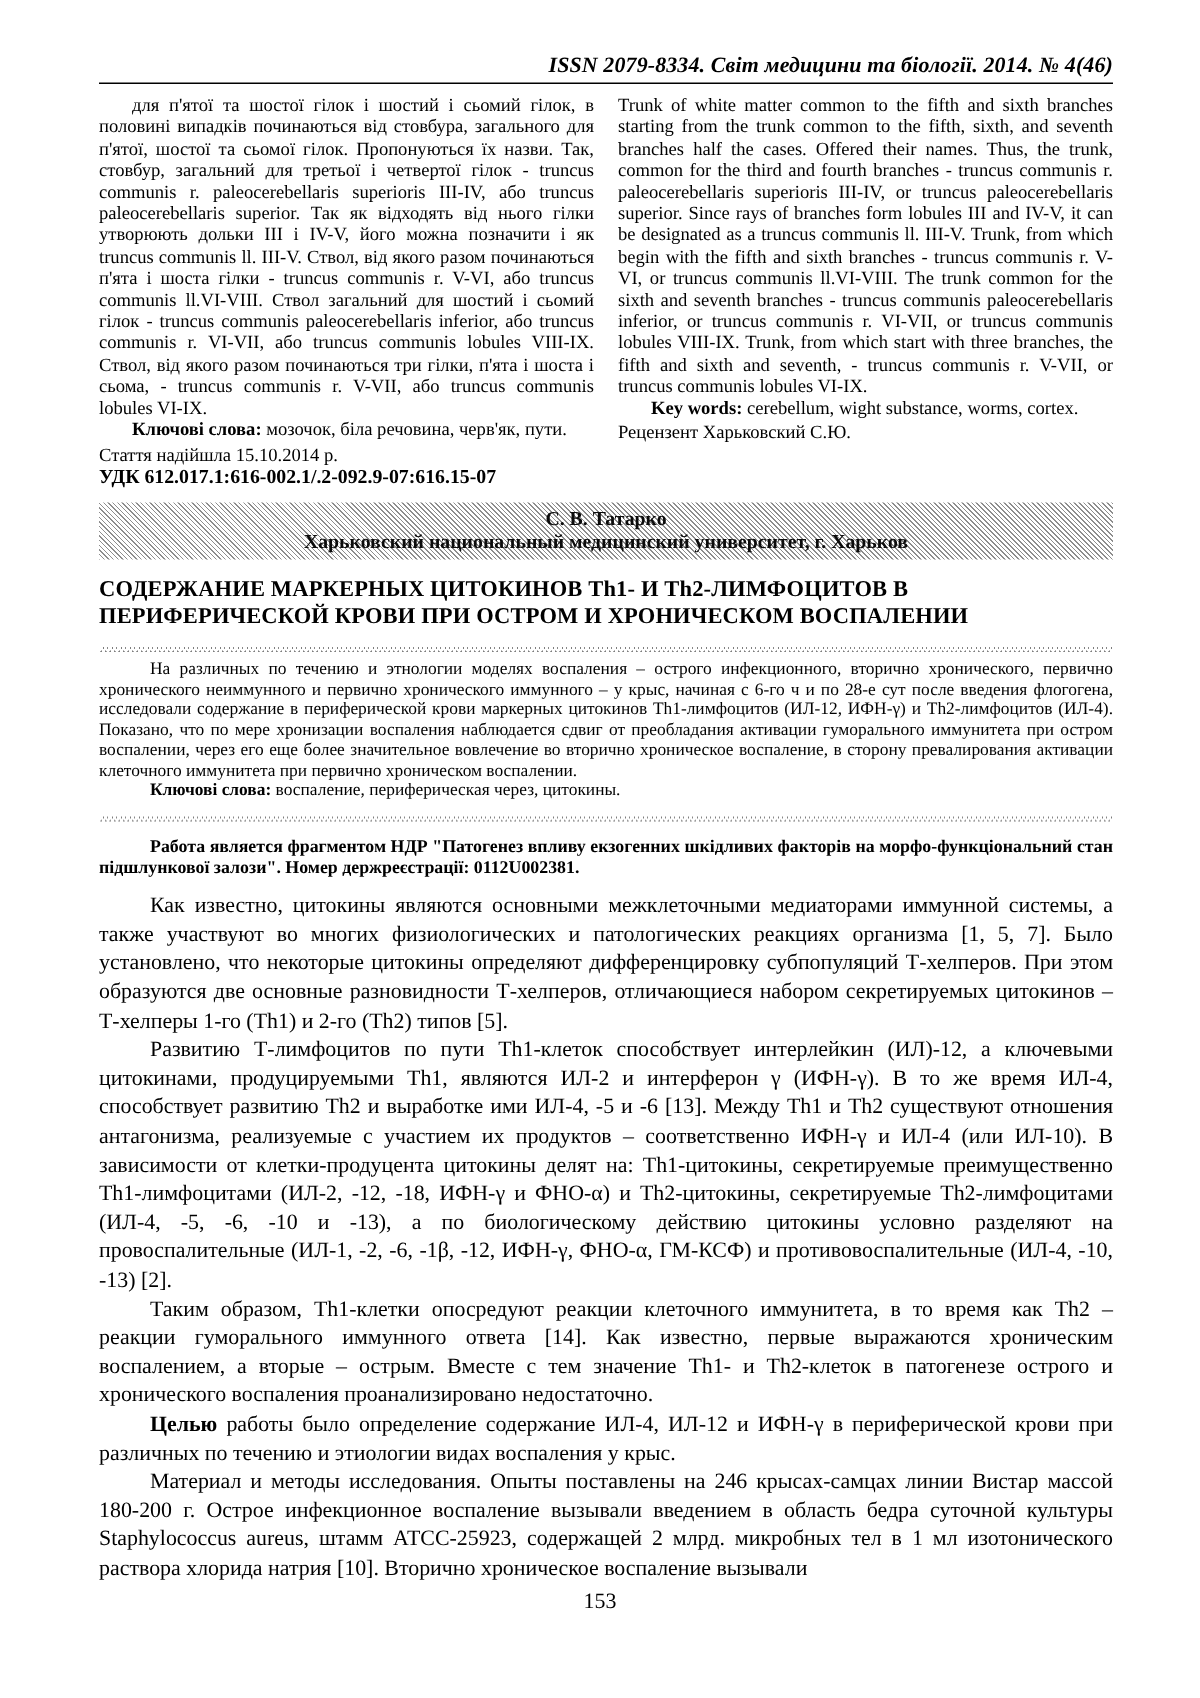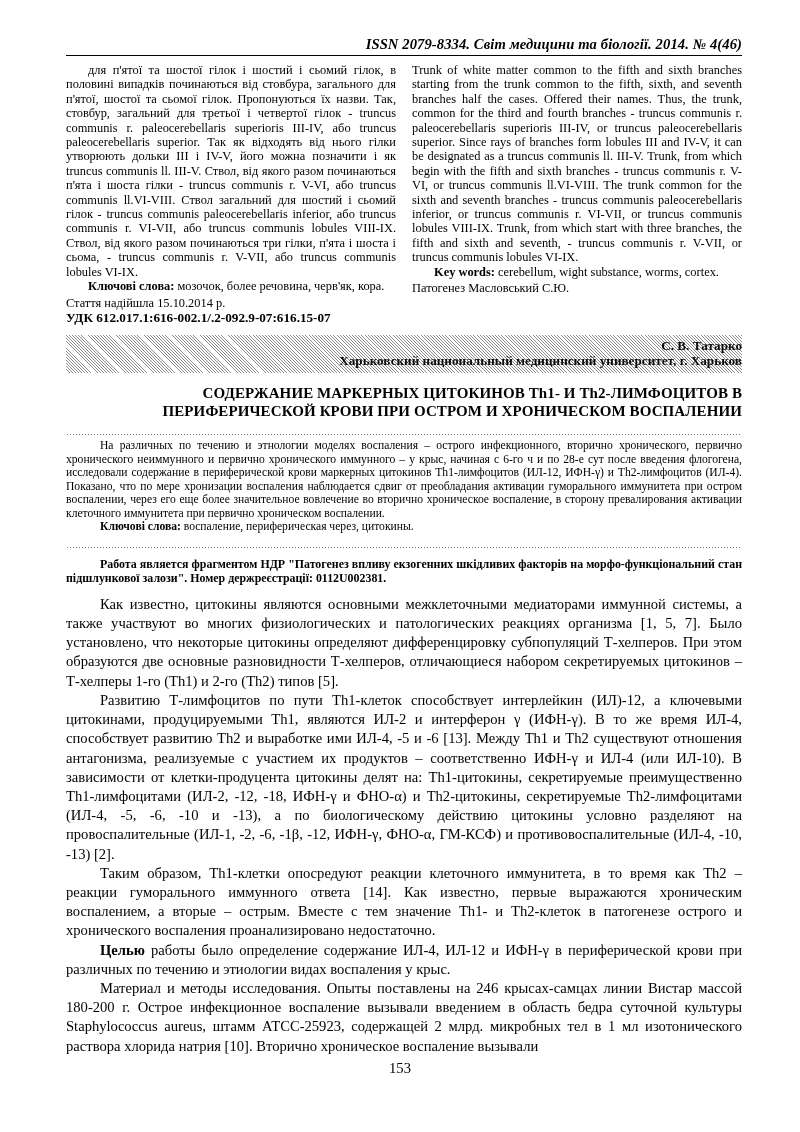--- a/index.html
+++ b/index.html
@@ -80,34 +80,34 @@
 
   
   .band {
     margin-top: 9px;
     background-color: #ffffff;
     background-image: repeating-linear-gradient(
         45deg,
         #8d8d8d 0px, #8d8d8d 0.7px,
         #ffffff 0.7px, #ffffff 2.2px);
     padding: 3px 0 4px 0;
-    text-align: right;
+    text-align: center;
   }
   .band .author,
   .band .affil {
     font-weight: bold;
     font-size: 13.2px;
     line-height: 15.5px;
     color: #0b0b0b;
   }
 
   
   .title {
     margin-top: 11px;
-    text-align: right;
+    text-align: left;
     font-weight: bold;
     font-size: 15px;
     line-height: 18.5px;
     letter-spacing: .1px;
   }
 
   
   .wave {
     height: 7px;
     margin: 7px 0 4px 0;
@@ -173,28 +173,28 @@
 <div class="page">
   <div class="content">
 
     <div class="runhead">ISSN 2079-8334. Світ медицини та біології. 2014. № 4(46)</div>
     <div class="rule-top"></div>
 
     <div class="cols">
 
       <div class="col">
         <p class="ind">для п'ятої та шостої гілок і шостий і сьомий гілок, в половині випадків починаються від стовбура, загального для п'ятої, шостої та сьомої гілок. Пропонуються їх назви. Так, стовбур, загальний для третьої і четвертої гілок - truncus communis r. paleocerebellaris superioris III-IV, або truncus paleocerebellaris superior. Так як відходять від нього гілки утворюють дольки III і IV-V, його можна позначити і як truncus communis ll. III-V. Ствол, від якого разом починаються п'ята і шоста гілки - truncus communis r. V-VI, або truncus communis ll.VI-VIII. Ствол загальний для шостий і сьомий гілок - truncus communis paleocerebellaris inferior, або truncus communis r. VI-VII, або truncus communis lobules VIII-IX. Ствол, від якого разом починаються три гілки, п'ята і шоста і сьома, - truncus communis r. V-VII, або truncus communis lobules VI-IX.</p>
-        <p class="ind"><span class="kw">Ключові слова:</span><span> мозочок, более речовина, черв'як, кора.</span></p>
+        <p class="ind"><span class="kw">Ключові слова:</span><span> мозочок, біла речовина, черв'як, пути.</span></p>
         <p class="right-line">Стаття надійшла 15.10.2014 р.</p>
       </div>
 
       <div class="col">
         <p>Trunk of white matter common to the fifth and sixth branches starting from the trunk common to the fifth, sixth, and seventh branches half the cases. Offered their names. Thus, the trunk, common for the third and fourth branches - truncus communis r. paleocerebellaris superioris III-IV, or truncus paleocerebellaris superior. Since rays of branches form lobules III and IV-V, it can be designated as a truncus communis ll. III-V. Trunk, from which begin with the fifth and sixth branches - truncus communis r. V-VI, or truncus communis ll.VI-VIII. The trunk common for the sixth and seventh branches - truncus communis paleocerebellaris inferior, or truncus communis r. VI-VII, or truncus communis lobules VIII-IX. Trunk, from which start with three branches, the fifth and sixth and seventh, - truncus communis r. V-VII, or truncus communis lobules VI-IX.</p>
         <p class="ind"><span class="kw">Key words:</span><span> cerebellum, wight substance, worms, cortex.</span></p>
-        <p class="right-line">Патогенез Масловський С.Ю.</p>
+        <p class="right-line">Рецензент Харьковский С.Ю.</p>
       </div>
 
     </div>
 
     <div class="udk">УДК 612.017.1:616-002.1/.2-092.9-07:616.15-07</div>
 
     <div class="band">
       <div class="author">С. В. Татарко</div>
       <div class="affil">Харьковский национальный медицинский университет, г. Харьков</div>
     </div>

